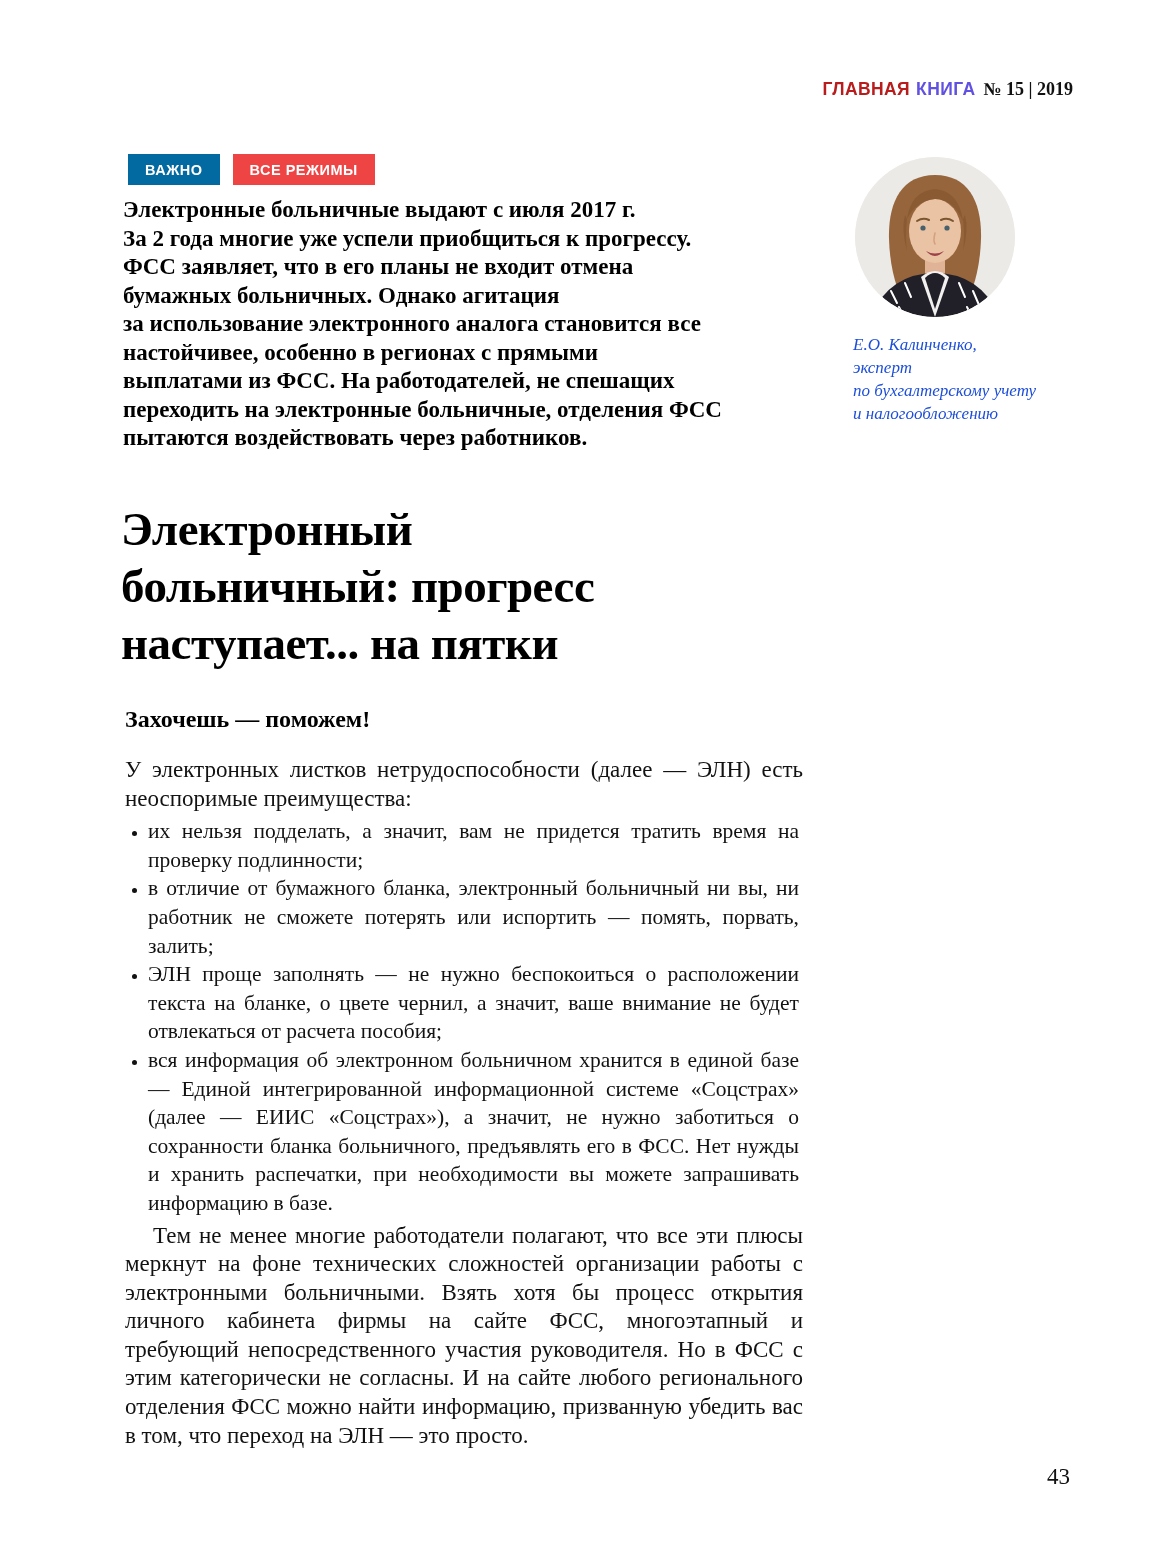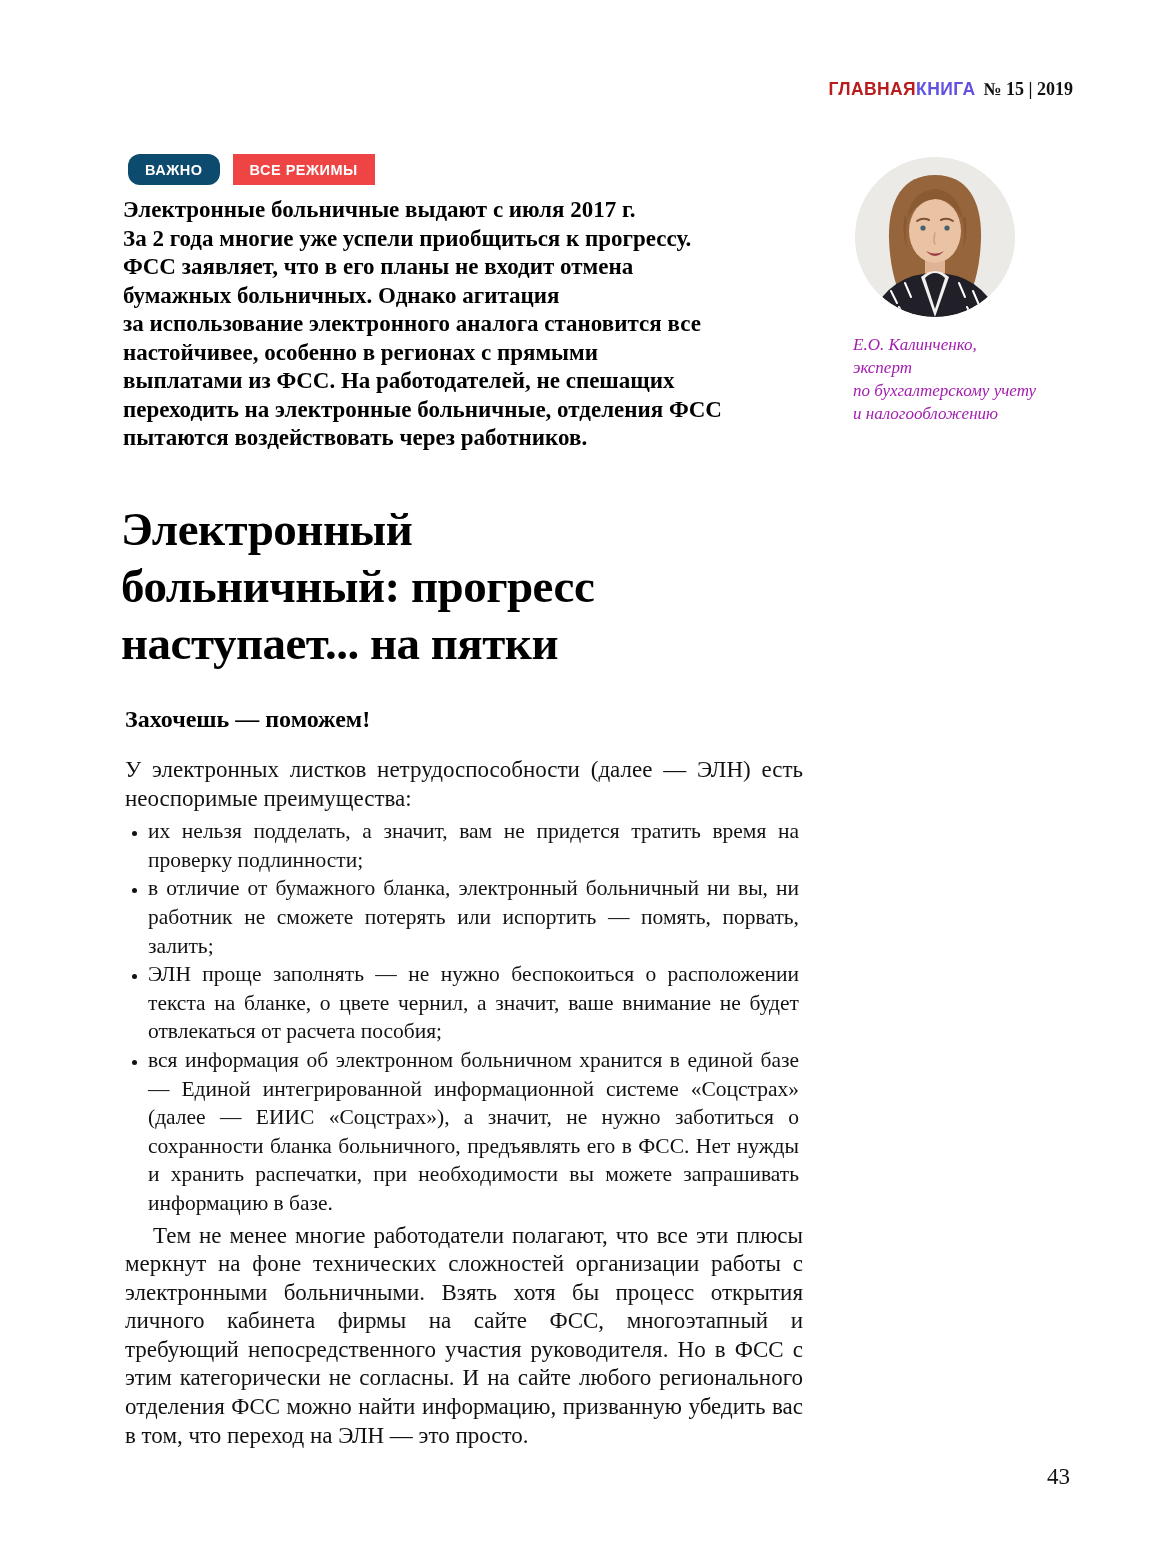--- a/index.html
+++ b/index.html
@@ -14,48 +14,48 @@
   
   .hdr{
     position:absolute;top:79px;right:90px;
     white-space:nowrap;
   }
   .hdr .brand{
     font-family:"Liberation Sans","DejaVu Sans",sans-serif;
     font-weight:bold;font-size:17.5px;letter-spacing:.4px;
   }
   .hdr .brand-black{color:#b91c1c;}
-  .hdr .brand-purple{color:#6151e1;margin-left:0;}
+  .hdr .brand-purple{color:#6151e1;margin-left:6px;}
   .hdr .issue{
     font-family:"Liberation Serif","DejaVu Serif",serif;
     font-weight:bold;font-size:18px;color:#111;margin-left:8px;
   }
   
   .badges{position:absolute;left:128px;top:154px;display:flex;gap:13px;}
   .badge{
     height:31px;display:inline-flex;align-items:center;justify-content:center;
     padding:0 17px;
     font-family:"Liberation Sans","DejaVu Sans",sans-serif;
     font-weight:bold;font-size:14.5px;letter-spacing:.5px;color:#ffffff;
   }
-  .badge-red{background:#0c4a6e;border-radius:12px;}
+  .badge-red{background:#0369a1;}
   .badge-purple{background:#ef4444;}
   
   .lead{
     position:absolute;left:123px;top:196px;width:705px;
     font-weight:bold;font-size:23px;line-height:28.5px;
     white-space:pre-line;color:#000;
   }
   
   .photo-col{position:absolute;left:853px;top:157px;width:200px;}
   .avatar{
     width:160px;height:160px;border-radius:50%;overflow:hidden;
     background:#eceae7;margin-left:2px;
   }
-  .author{margin-top:16px;font-style:italic;font-size:17px;line-height:23px;color:#a21caf;}
+  .author{margin-top:16px;font-style:italic;font-size:17px;line-height:23px;color:#1d4ed8;}
   .author .role{white-space:pre-line;}
   
   .title{
     position:absolute;left:121px;top:470px;
     font-weight:bold;font-size:47px;line-height:57px;letter-spacing:-.5px;
     white-space:pre-line;color:#000;
   }
   
   .article{position:absolute;left:125px;top:706px;width:678px;}
   .article h2{

